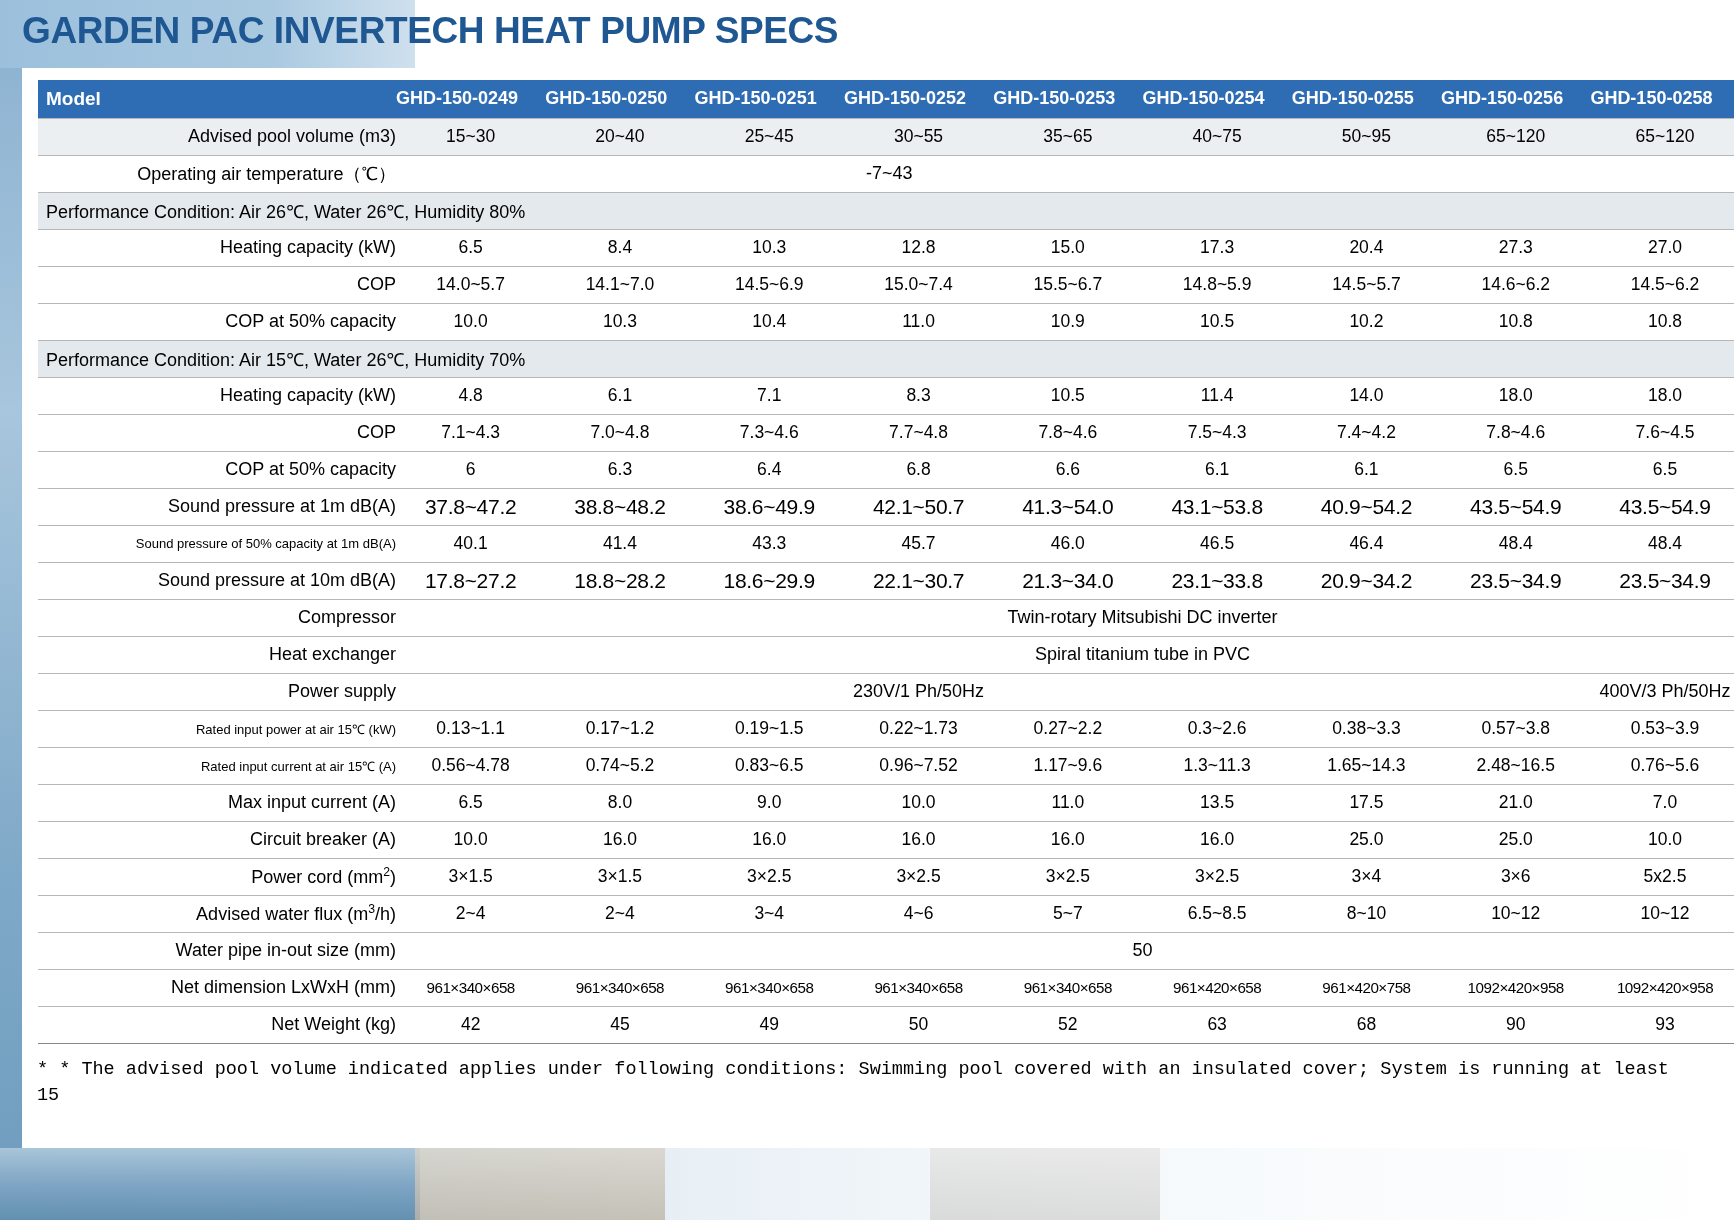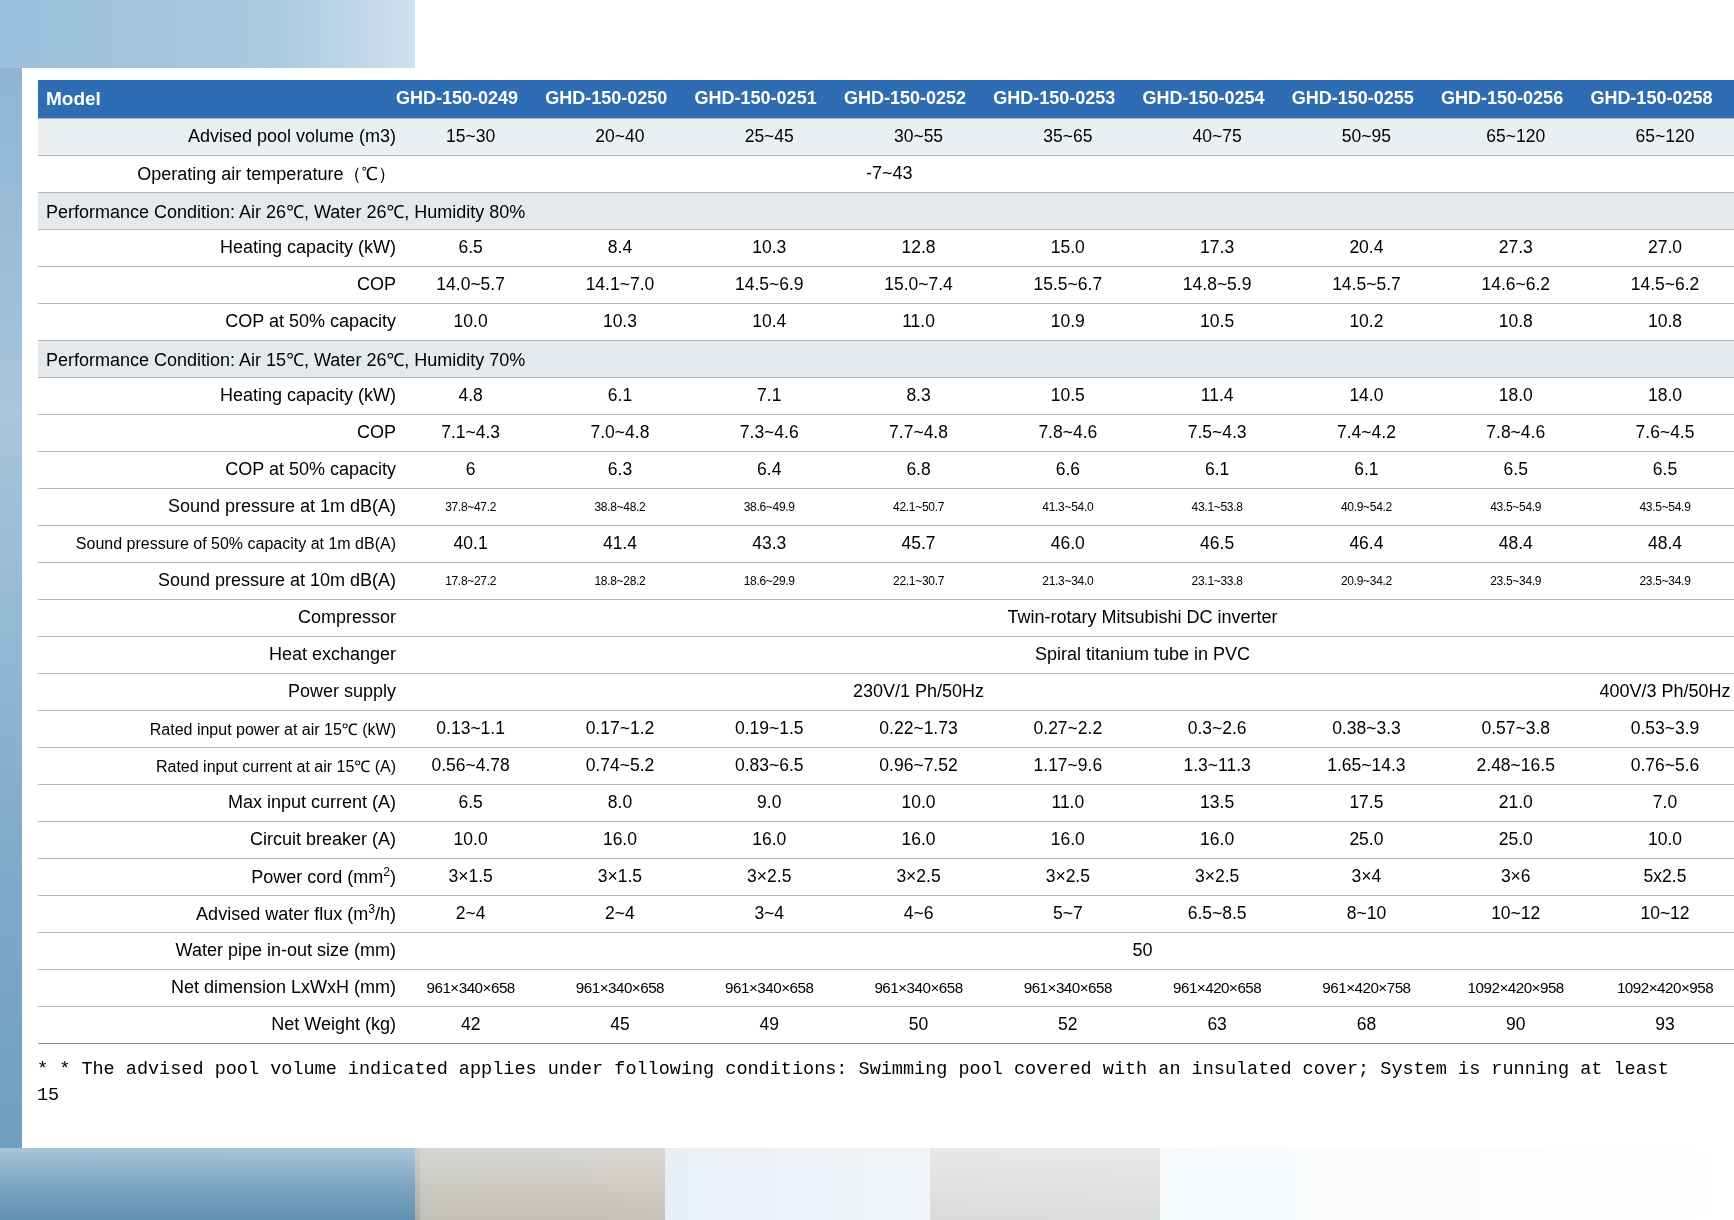--- a/index.html
+++ b/index.html
@@ -123,22 +123,22 @@
     font-size: 18px;
     border-bottom: 1px solid #b7b7b7;
     border-top: 1px solid #b7b7b7;
   }
   tbody td.span-center {
     text-align: center;
     border-bottom: 1px solid #b7b7b7;
     border-top: 1px solid #b7b7b7;
     font-size: 18px;
   }
-  tbody td.lbl-small { font-size: 16px; }
-  tbody td.val-small { font-size: 12px; letter-spacing: -0.3px; }
+  tbody td.lbl-small { font-size: 13px; }
+  tbody td.val-small { font-size: 21px; letter-spacing: -0.3px; }
   tbody td.val-tiny { font-size: 15.2px; letter-spacing: -0.5px; }
   tbody tr.lastrow td { border-bottom: 1px solid #888; }
 
   .footnote {
     position: absolute;
     left: 30px;
     top: 1057px;
     width: 1660px;
     font-size: 18.5px;
     line-height: 1.42;
@@ -153,20 +153,21 @@
 
 <div id="page">
 
   <div class="bg-top-left"></div>
   <div class="bg-left-strip"></div>
   <div class="bg-bottom"></div>
   <div class="bg-bottom-photo"></div>
   <div class="bg-bottom-photo2"></div>
   <div class="bg-bottom-photo3"></div>
 
+  <h1 class="title">GARDEN PAC INVERTECH HEAT PUMP SPECS</h1>
 
   <div class="table-wrap">
     <table class="spec">
       <colgroup id="colgroup-spec">
         <col class="lbl">
       <col class="dat">
           <col class="dat">
           <col class="dat">
           <col class="dat">
           <col class="dat">

